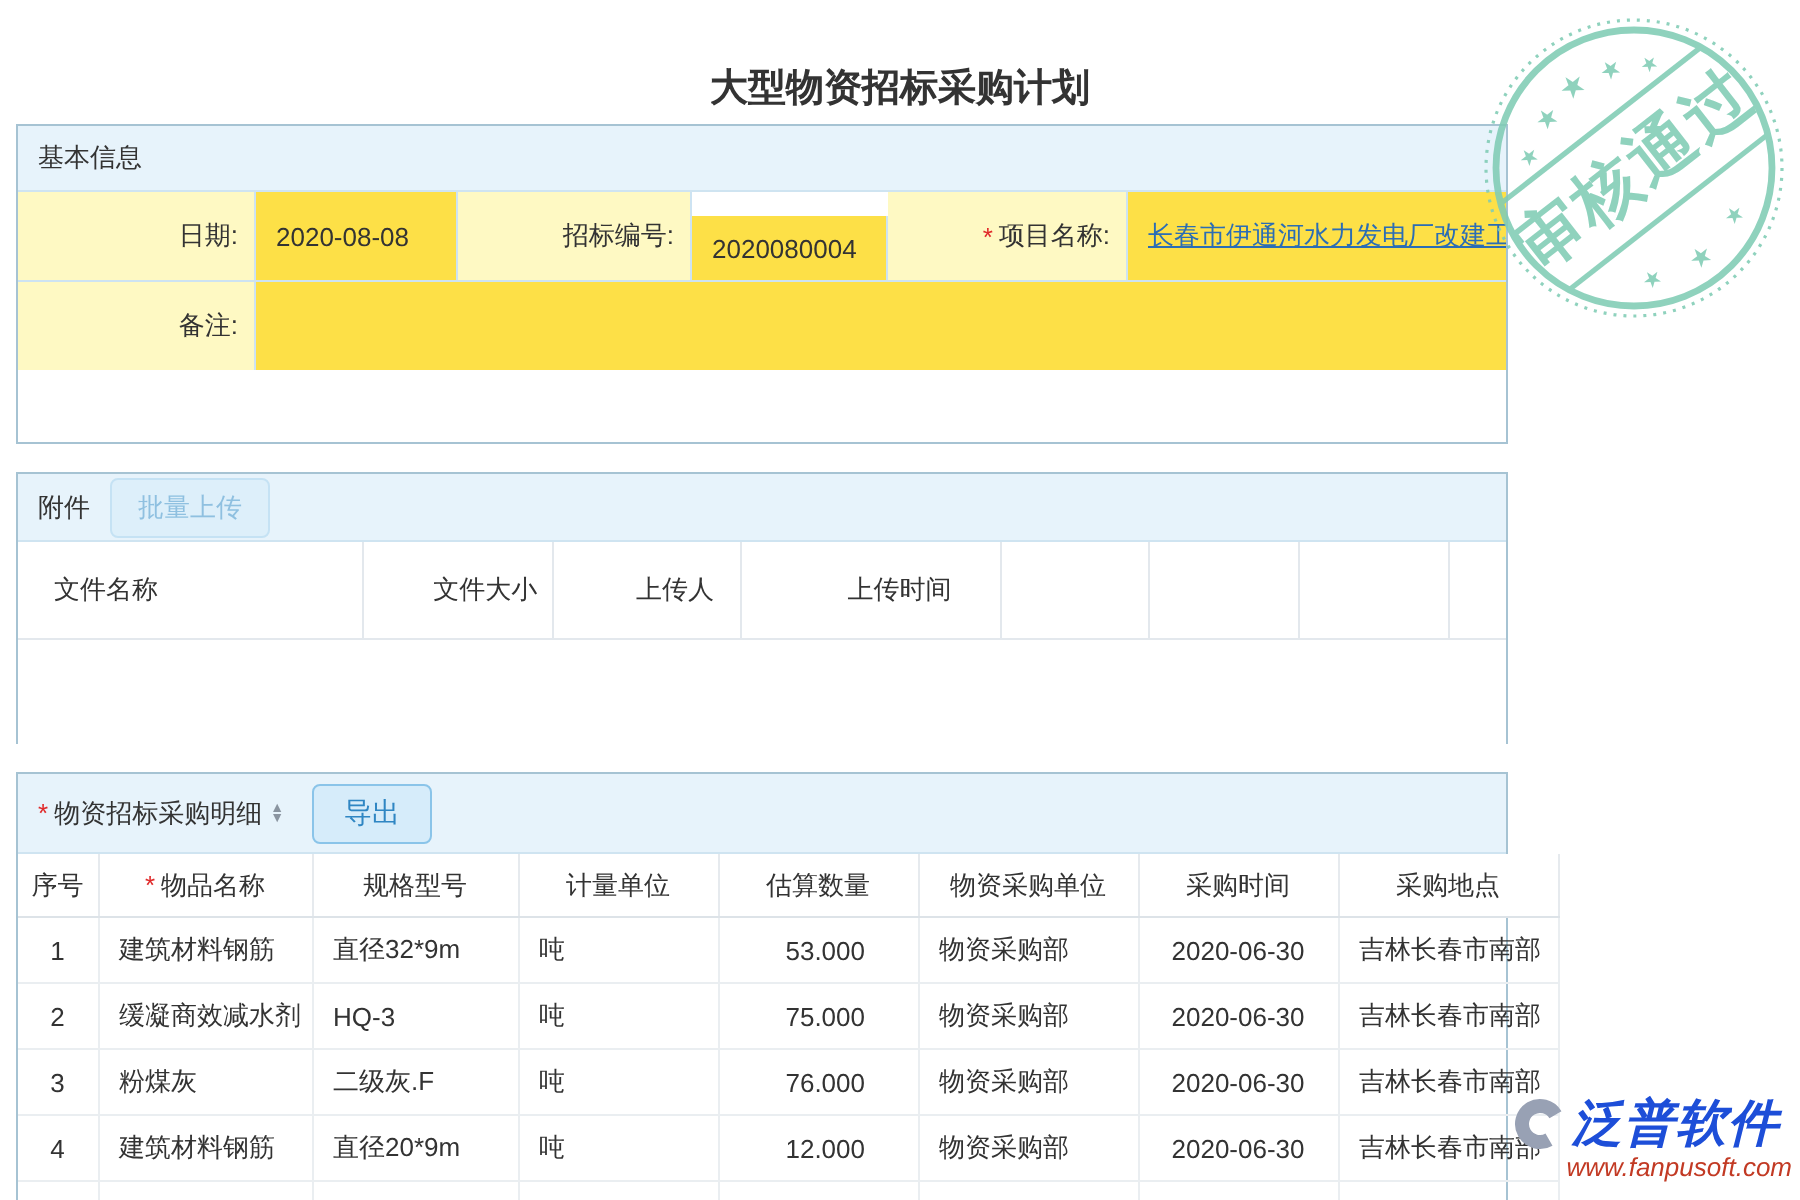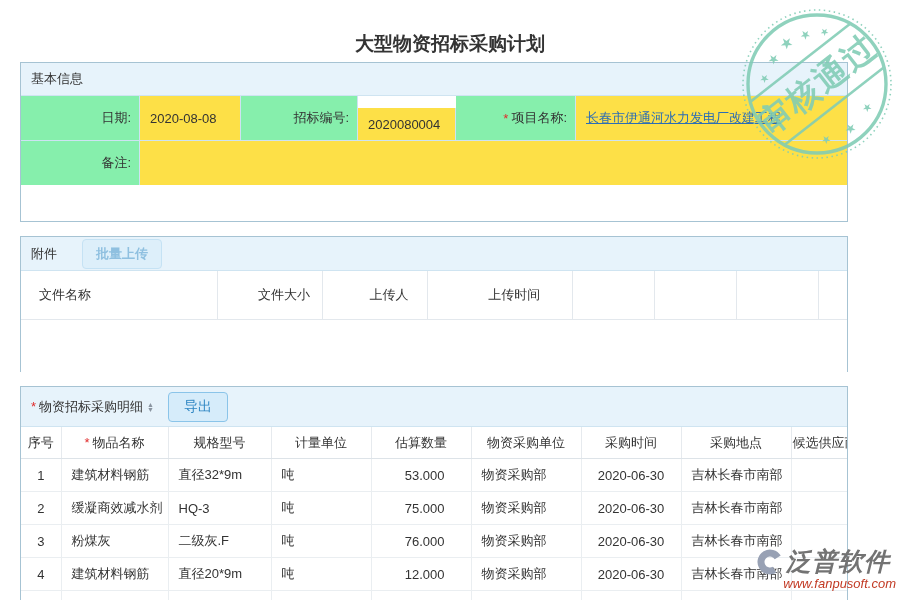--- a/index.html
+++ b/index.html
@@ -1,50 +1,50 @@
 <!DOCTYPE html>
 <html><head>
 <meta charset="utf-8">
 <style>
   html,body{margin:0;padding:0;background:#fff;}
   .page{position:relative;width:900px;height:600px;overflow:hidden;background:#fff;
         font-family:"Liberation Sans","DejaVu Sans",sans-serif;color:#333;}
   .title{margin:16px;padding-top:15px;text-align:center;font-size:19px;font-weight:bold;color:#333;}
 
-  .panel{position:absolute;left:20px;width:828px;border:1px solid #a6c3d3;box-sizing:border-box;background:#fff;}
+  .panel{position:absolute;left:8px;width:746px;border:1px solid #a6c3d3;box-sizing:border-box;background:#fff;}
   #panel-basic{top:62px;height:160px;}
   #panel-attach{top:236px;height:136px;}
   #panel-detail{top:386px;height:300px;}
 
   .panel-header{background:#e7f3fb;border-bottom:1px solid #cfe4f1;display:flex;align-items:center;
                 padding-left:10px;font-size:13px;box-sizing:border-box;}
   #panel-basic .panel-header{height:33px;}
   #panel-attach .panel-header{height:34px;}
   #panel-detail .panel-header{height:40px;}
 
   
   .bi-row{display:flex;}
   .bi-cell{box-sizing:border-box;border-right:1px solid #cde3f2;border-bottom:1px solid #cde3f2;
            display:flex;align-items:center;font-size:13px;overflow:hidden;white-space:nowrap;}
   .bi-cell.last{border-right:none;}
   .bi-row:last-child .bi-cell{border-bottom:none;}
-  .bi-label{background:#86efac;justify-content:flex-end;padding-right:8px;}
+  .bi-label{background:#fef9c3;justify-content:flex-end;padding-right:8px;}
   .bi-value{background:#fde047;padding-left:10px;}
   .r1{height:45px;} .r2{height:37px;} .r3{height:44px;}
   .w-label{width:119px;} .w-val1{width:101px;} .w-label2{width:117px;} .w-val2{width:98px;margin-top:12px;}
   .w-label3{width:120px;} .w-sub1{width:110px;} .w-sub2{width:109px;}
   .grow{flex:1;}
   .req{color:#e02b2b;margin-right:3px;font-size:13px;}
   a.link{color:#2b6db5;text-decoration:underline;cursor:pointer;}
 
   
   .btn{display:inline-flex;align-items:center;justify-content:center;border-radius:4px;cursor:pointer;
        font-family:inherit;}
-  .btn-batch{margin-left:25px;padding:5px 13px;font-size:13px;background:#ddeffa;
-             border:1px solid #c5e2f4;color:#8fc0e0;font-weight:bold;}
+  .btn-batch{margin-left:10px;padding:5px 13px;font-size:13px;background:#ddeffa;
+             border:1px solid #c5e2f4;color:#8fc0e0;}
   .btn-export{margin-left:14px;padding:5px 15px;font-size:14px;background:#d6ecfa;
               border:1px solid #8ac4e9;color:#2f86c3;}
 
   
   .att-header{display:flex;height:48px;border-bottom:1px solid #e3e8ed;gap:28px;}
   .att-th{box-sizing:border-box;border-right:1px solid #e3e8ed;display:flex;align-items:center;
           justify-content:center;font-size:13px;color:#333;}
   .att-th.last{border-right:none;}
   .att-th.name{justify-content:flex-start;padding-left:18px;}
   .att-body{height:53px;background:#fff;}
@@ -62,21 +62,21 @@
   
   .sorter{display:inline-flex;flex-direction:column;margin-left:4px;line-height:5px;}
   .sorter span{font-size:7px;color:#8a94a0;}
 
   
   .stamp{position:absolute;left:732px;top:0px;width:170px;height:170px;opacity:.88;pointer-events:none;z-index:6;}
 
   
   .watermark{position:absolute;left:756px;top:545px;width:140px;z-index:5;}
   .wm-row{display:flex;align-items:center;}
-  .wm-brand{font-size:25px;font-style:italic;font-weight:bold;color:#737373;letter-spacing:1px;margin-left:2px;}
+  .wm-brand{font-size:25px;font-style:italic;font-weight:bold;color:#1d4ed8;letter-spacing:1px;margin-left:2px;}
   .wm-url{font-size:13px;font-style:italic;color:#c23a24;text-align:right;margin-top:-2px;}
 </style>
 </head>
 <body>
 
 <div class="page">
 
   <h1 class="title">大型物资招标采购计划</h1>
 
   <div class="stamp">

